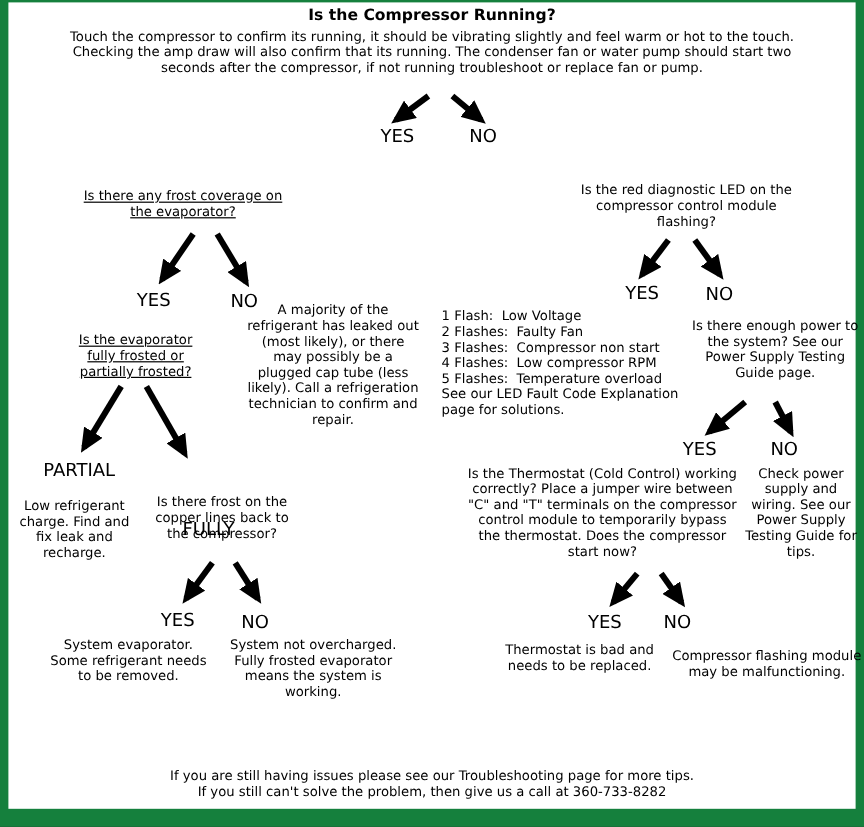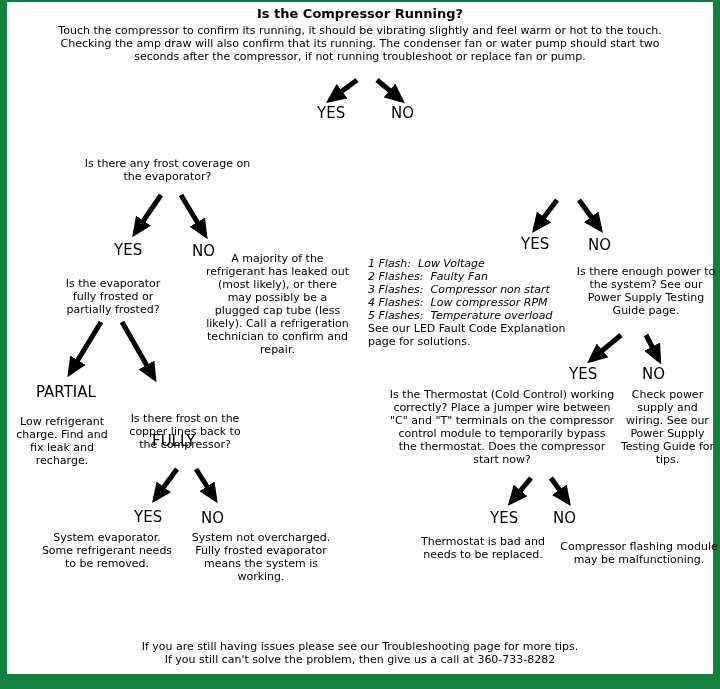--- a/index.html
+++ b/index.html
@@ -5,21 +5,21 @@
   html,body{margin:0;padding:0;}
   body{width:720px;height:689px;background:#000;font-family:"DejaVu Sans","Liberation Sans",sans-serif;}
   #canvas{position:relative;width:720px;height:689px;background:#15803d;overflow:hidden;}
   #page{position:absolute;left:7px;top:2px;width:706px;height:672px;background:#fff;}
   svg.arrows{position:absolute;left:0;top:0;}
   .node{position:absolute;font-size:11px;line-height:13px;color:#000;text-align:center;}
   .title{font-weight:bold;font-size:13px;line-height:15px;left:0;top:6px;width:720px;}
   .intro{left:45px;top:24px;width:630px;}
   .lbl{position:absolute;font-size:15px;line-height:13px;color:#000;}
   .flash{text-align:left;}
-  .flash-line{white-space:pre;font-style:italic;}
+  .flash-line{white-space:pre;}
   .footer{left:0;top:640px;width:720px;}
   b{font-weight:normal;margin-top:25px;}
 </style>
 </head>
 <body>
 
 <div id="canvas">
   <div id="page"></div>
 
   <svg class="arrows" width="720" height="689">
@@ -45,26 +45,27 @@
       <line x1="551" y1="478" x2="568" y2="502" marker-end="url(#ah)"></line>
     </g>
   </svg>
 
   <div class="node title">Is the Compressor Running?</div>
   <div class="node intro">Touch the compressor to confirm its running, it should be vibrating slightly and feel warm or hot to the touch.  Checking the amp draw will also confirm that its running.  The condenser fan or water pump should start two seconds after the compressor, if not running troubleshoot or replace fan or pump.</div>
 
   <div class="lbl" style="left:317px;top:107px;">YES</div>
   <div class="lbl" style="left:391px;top:107px;">NO</div>
 
-  <div class="node" style="left:80px;top:157px;width:175px;">Is there any frost coverage on the evaporator?</div>
+  <div class="node" style="left:65px;top:157px;width:175px;text-decoration:underline;">Is there any frost coverage on the evaporator?</div>
+  <div class="node" style="left:483px;top:152px;width:178px;">Is the red diagnostic LED on the compressor control module flashing?</div>
 
   <div class="lbl" style="left:114px;top:244px;">YES</div>
   <div class="lbl" style="left:192px;top:245px;">NO</div>
 
-  <div class="node" style="left:53px;top:277px;width:120px;">Is the evaporator fully frosted or partially frosted?</div>
+  <div class="node" style="left:53px;top:277px;width:120px;text-decoration:underline;">Is the evaporator fully frosted or partially frosted?</div>
   <div class="node" style="left:205px;top:252px;width:145px;">A majority of the refrigerant has leaked out (most likely), or there may possibly be a plugged cap tube (less likely).  Call a refrigeration technician to confirm and repair.</div>
 
   <div class="lbl" style="left:521px;top:238px;">YES</div>
   <div class="lbl" style="left:588px;top:239px;">NO</div>
 
   <div class="node flash" style="left:368px;top:257px;width:205px;">
     <div class="flash-line">1 Flash:  Low Voltage</div>
     <div class="flash-line">2 Flashes:  Faulty Fan</div>
     <div class="flash-line">3 Flashes:  Compressor non start</div>
     <div class="flash-line">4 Flashes:  Low compressor RPM</div>

